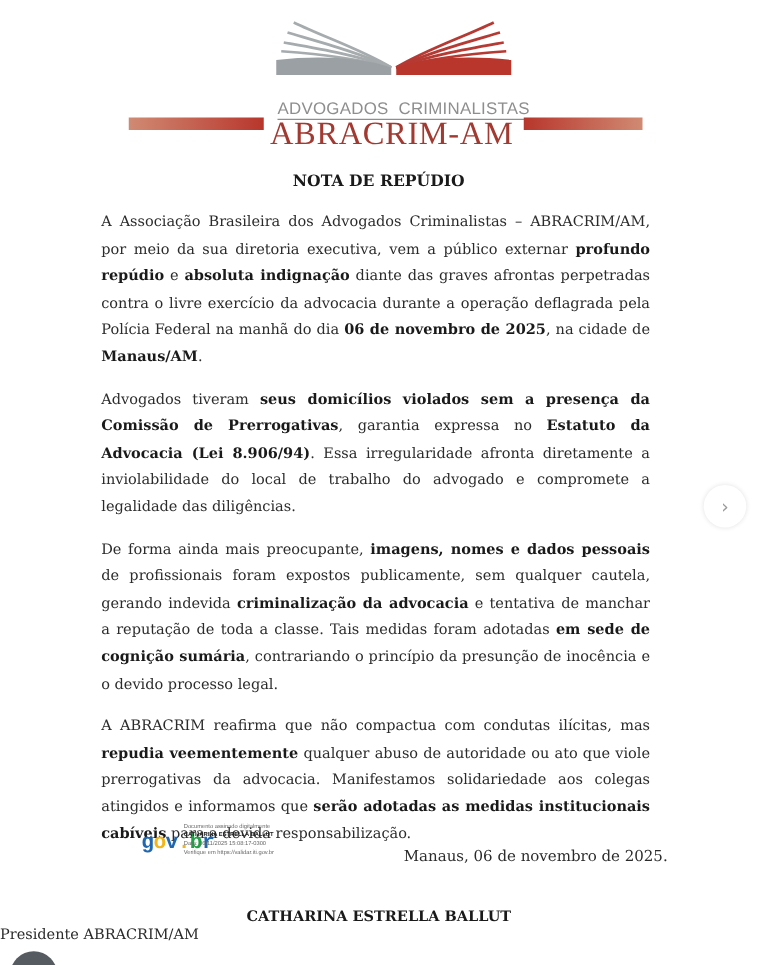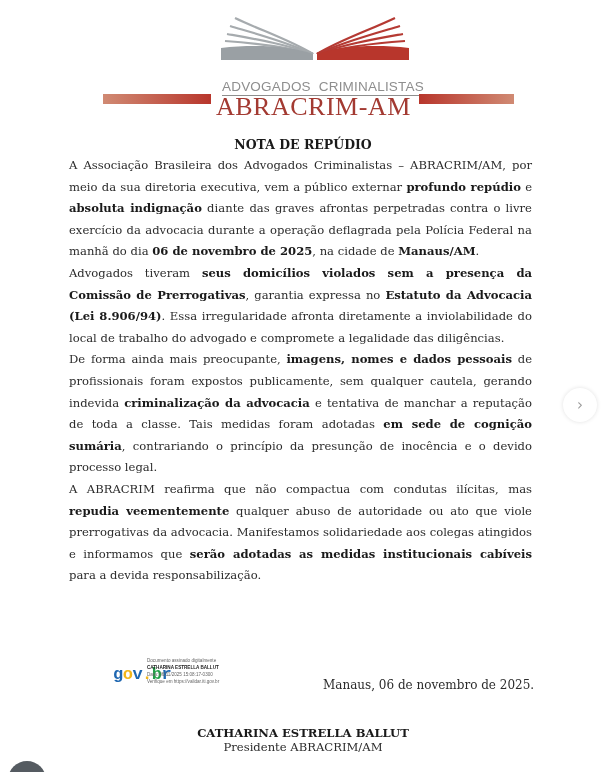--- a/index.html
+++ b/index.html
@@ -20,34 +20,34 @@
     font-size:26px; color:#a33a32; letter-spacing:0.5px; white-space:nowrap;
   }
   .bar-left { position:absolute; left:103px; top:94px; width:108px; height:10px;
     background:linear-gradient(90deg,#d08a73,#b8362c); }
   .bar-right { position:absolute; left:419px; top:94px; width:95px; height:10px;
     background:linear-gradient(90deg,#b8362c,#d08a73); }
 
   .title { position:absolute; left:0; width:606px; top:137px; text-align:center;
     font-weight:bold; font-size:12.5px; color:#1a1a1a; }
   .body { position:absolute; left:69px; top:155px; width:463px; font-size:11.6px; line-height:21.6px; }
-  .body p { margin:0; text-align:justify; text-align-last:left; }
+  .body p { margin:12px; text-align:justify; text-align-last:left; }
   .body b { color:#1a1a1a; }
 
   .govbr { position:absolute; left:113px; top:657px; width:160px; height:34px; }
   .govbr-logo { position:absolute; left:0; top:8px; font-family:Liberation Mono, monospace;
     font-weight:bold; font-size:17px; letter-spacing:-0.5px; }
   .gv-g { color:#1f67b1; } .gv-o { color:#f2b61a; } .gv-v { color:#1f67b1; } .gv-b { color:#21a047; } .gv-r { color:#1f67b1; }
   .govbr-text { position:absolute; left:34px; top:0; font-family:"Liberation Sans", sans-serif;
     font-size:4.6px; line-height:7px; color:#666; white-space:nowrap; }
   .govbr-text .name { color:#222; font-weight:bold; }
 
   .date { position:absolute; left:323px; top:678px; font-size:12px; color:#2b2b2b; white-space:nowrap; }
   .sig-name { position:absolute; left:0; width:606px; top:726px; text-align:center; font-weight:bold; font-size:11.6px; color:#1a1a1a; }
-  .sig-role { position:absolute; left:0; width:606px; top:740px; text-align:center; font-size:11.6px; color:#2b2b2b; }
+  .sig-role { position:absolute; left:0; width:606px; top:740px; font-size:11.6px; color:#2b2b2b; }
 
   .next-btn { position:absolute; left:563px; top:388px; width:34px; height:34px; border-radius:50%;
     background:#ffffff; box-shadow:0 0 4px rgba(0,0,0,0.12); display:flex; align-items:center; justify-content:center;
     color:#9a9a9a; font-family:"DejaVu Sans", sans-serif; font-size:15px; cursor:pointer; }
   .avatar { position:absolute; left:8px; top:761px; width:38px; height:38px; border-radius:50%; background:#555b61; }
 </style>
 </head>
 <body>
 
 <div class="logo">

